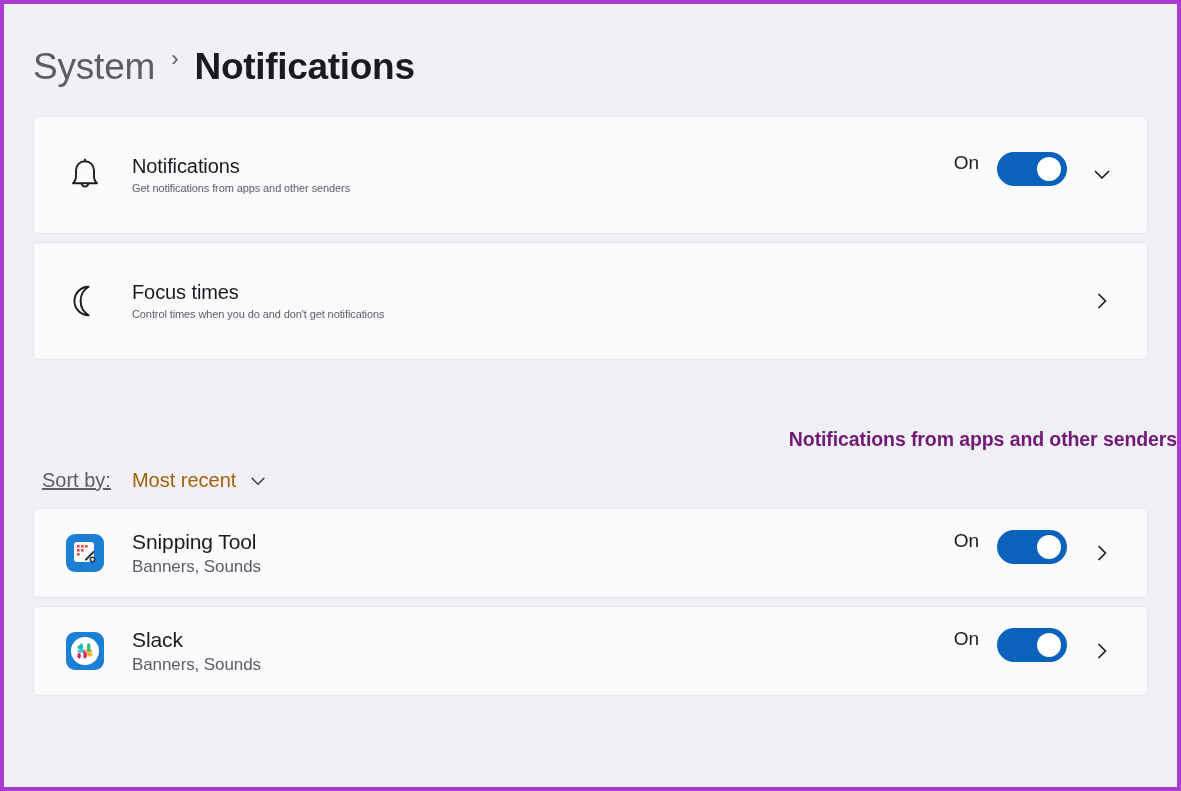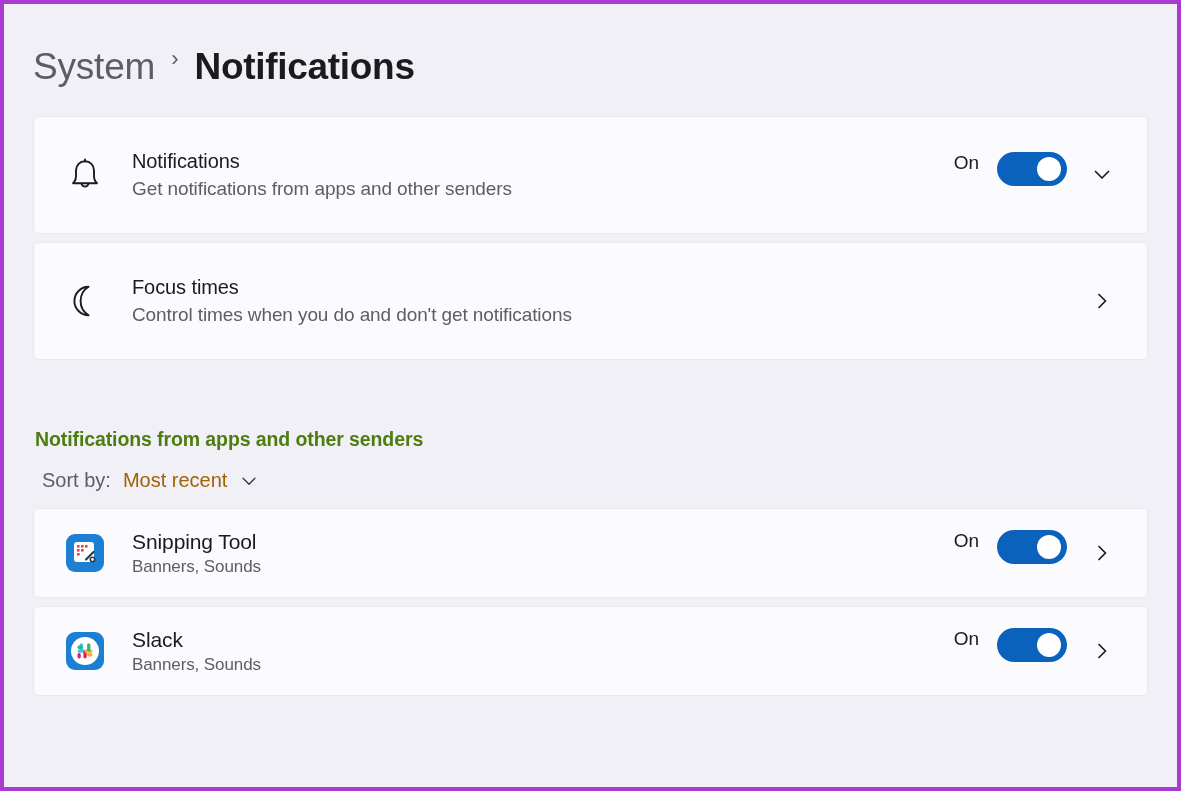--- a/index.html
+++ b/index.html
@@ -89,21 +89,21 @@
 
   .card-text { flex: 1 1 auto; min-width: 0; }
 
   .card-title {
     font-size: 20px;
     color: #1b1b1f;
     line-height: 1.25;
     letter-spacing: -0.1px;
   }
   .card-sub {
-    font-size: 19px;
+    font-size: 11px;
     color: #5d5d64;
     margin-top: 3px;
     line-height: 1.25;
     letter-spacing: -0.1px;
   }
   .app .card-title { font-size: 21px; }
   .app .card-sub { font-size: 17px; margin-top: 1px; }
 
   .card-right {
     display: flex;
@@ -144,34 +144,36 @@
     justify-content: center;
     margin-left: 12px;
     flex: 0 0 auto;
   }
   .chev svg { display: block; }
 
   
   .section-head {
     font-size: 19.5px;
     font-weight: 700;
-    color: #4d7c0f;
+    color: #701a75;
     padding: 60px 0 0 31px;
     letter-spacing: -0.1px;
+    text-align: right;
   }
 
   .sortbar {
     display: flex;
     align-items: center;
     padding: 18px 0 16px 38px;
   }
   .sort-label {
     font-size: 20px;
     color: #5d5d64;
-    margin-right: 12px;
+    margin-right: 21px;
+    text-decoration: underline;
   }
   .sort-value {
     font-size: 20px;
     color: #a16207;
   }
   .sort-chev {
     margin-left: 12px;
     display: flex;
     align-items: center;
   }

